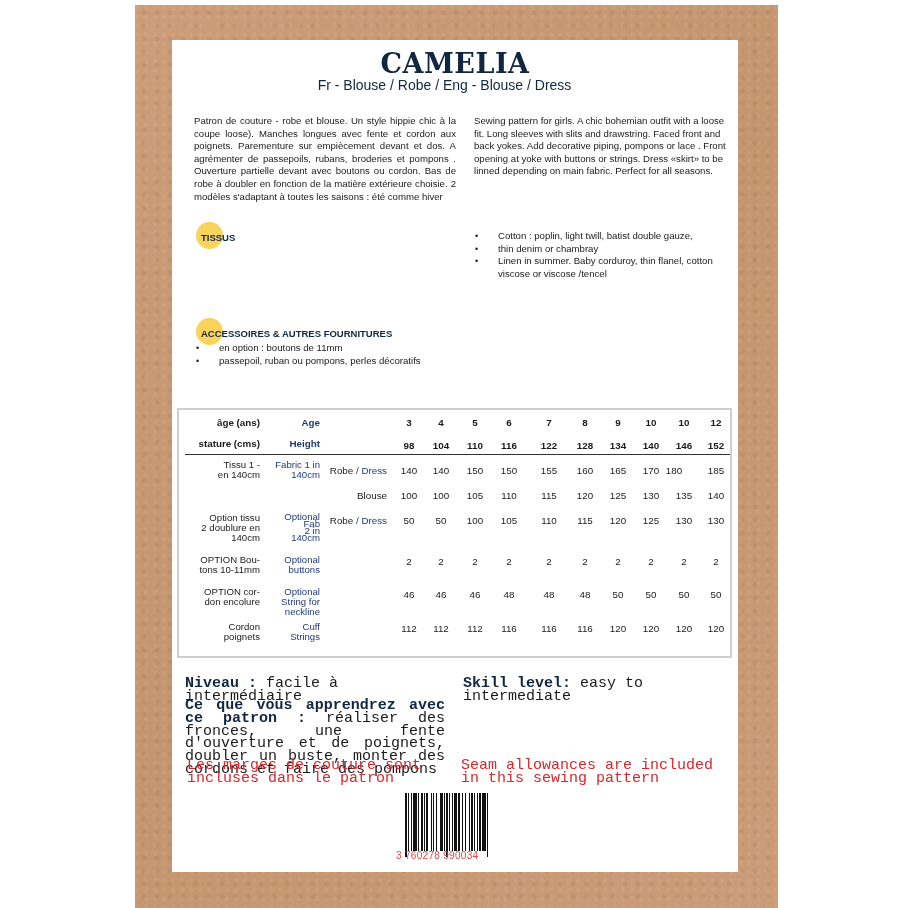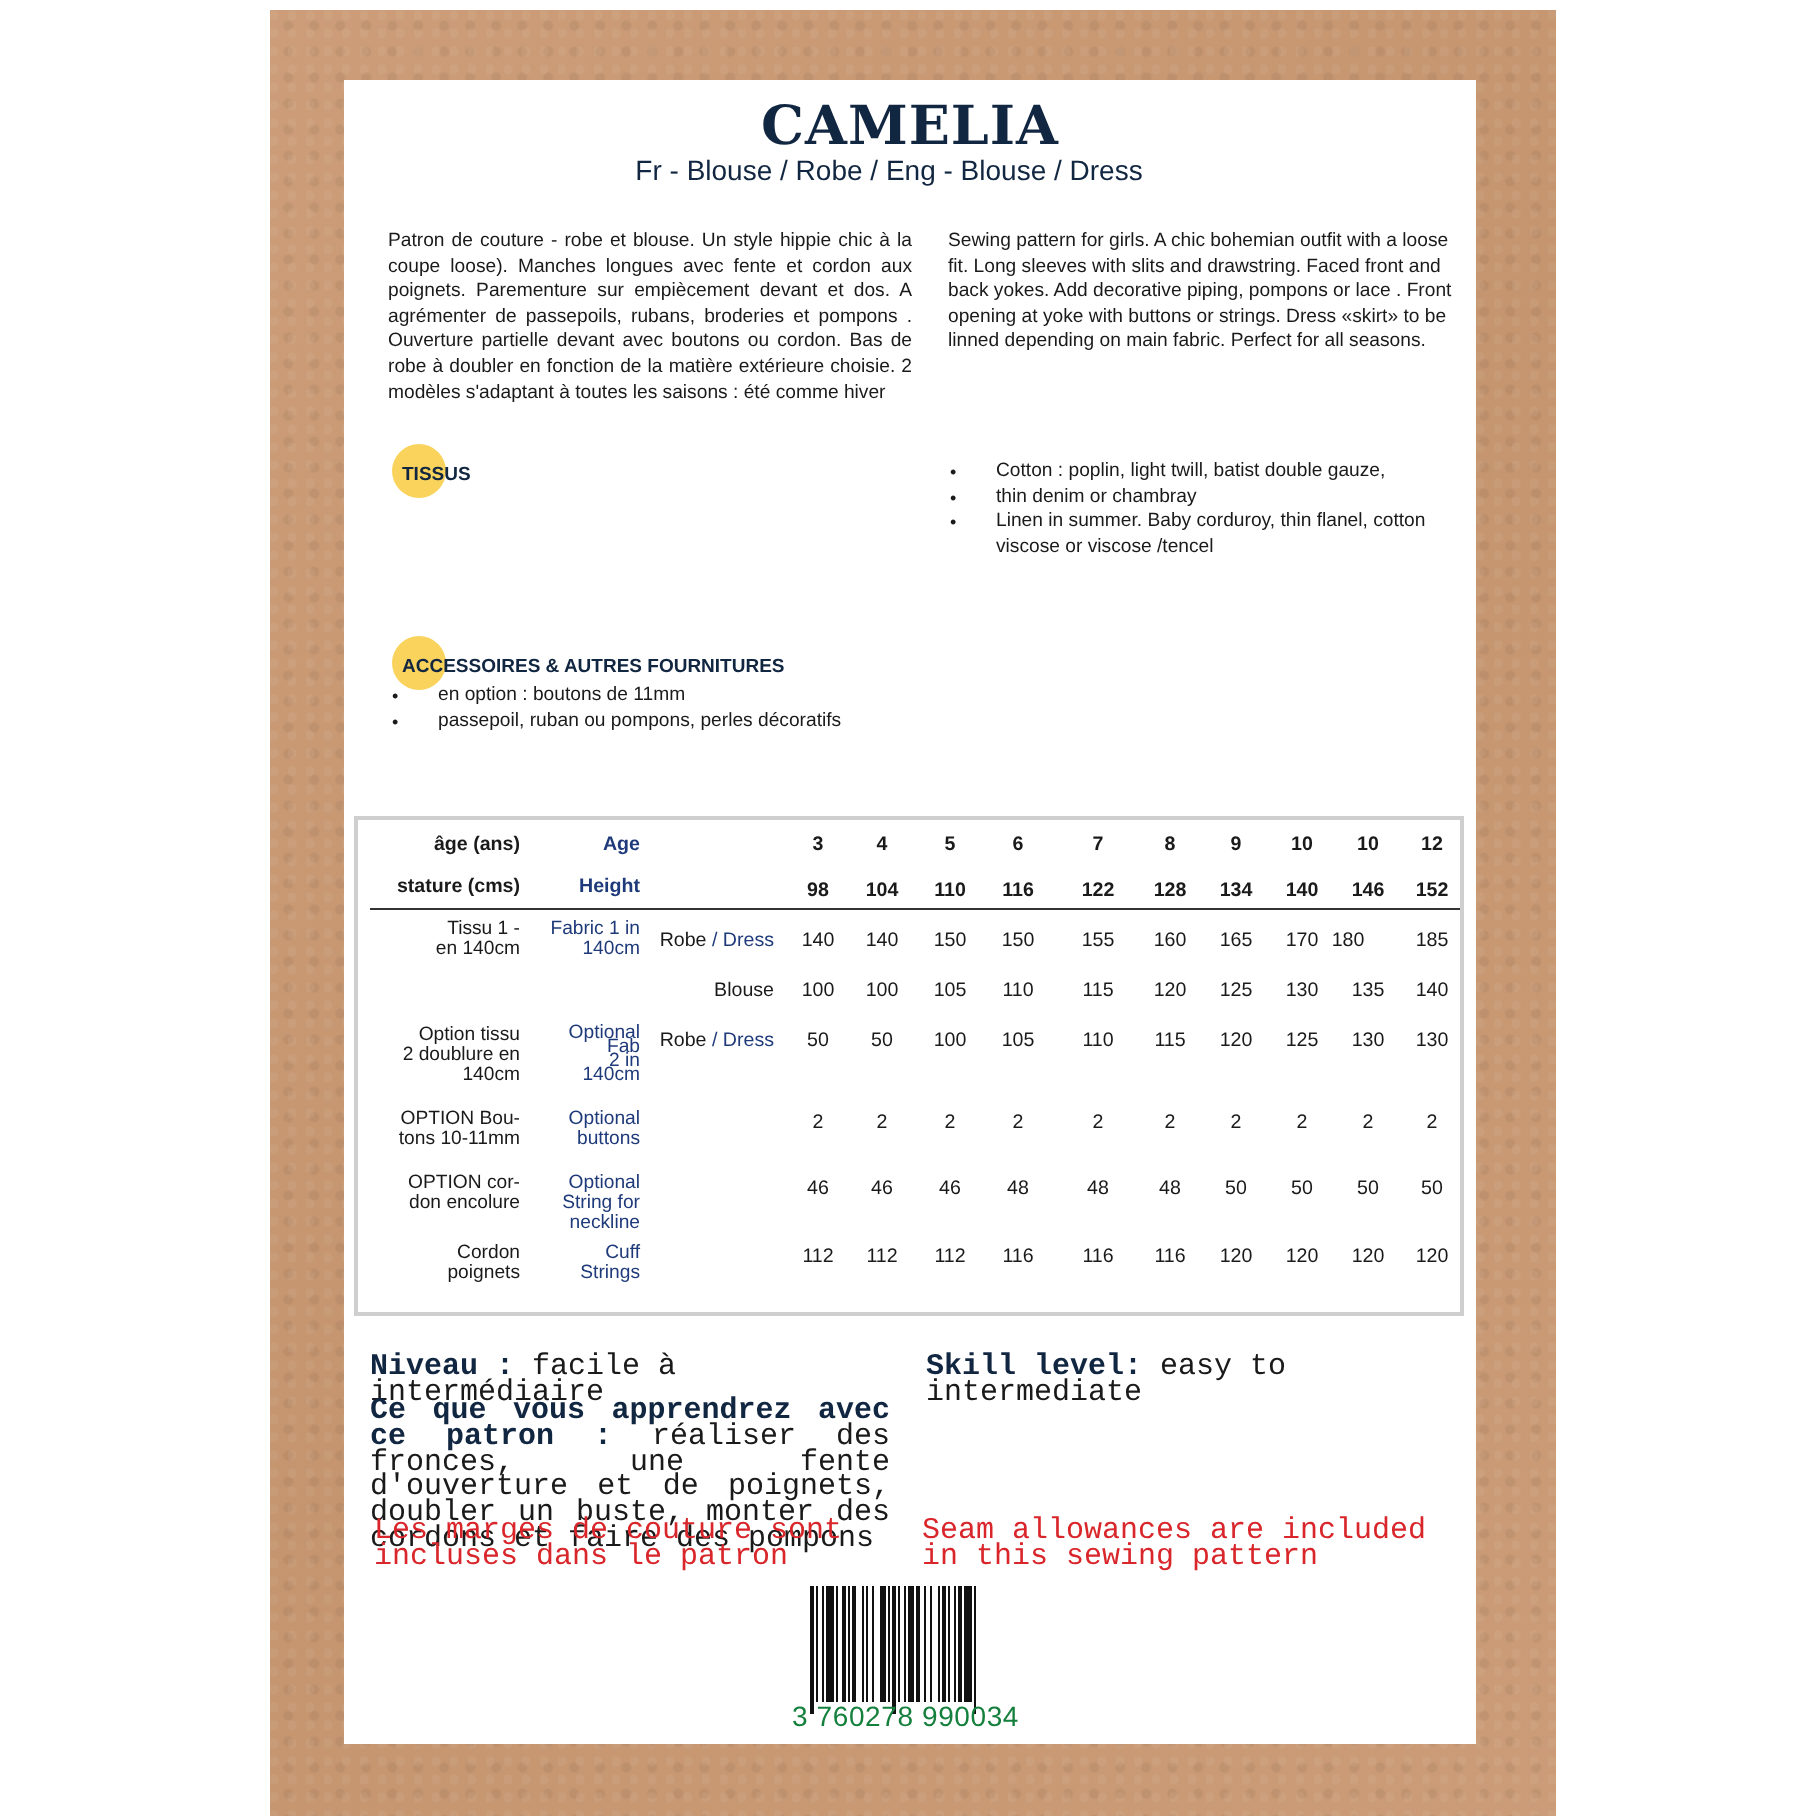--- a/index.html
+++ b/index.html
@@ -56,21 +56,21 @@
   .tb-center { text-align: center; width: 30px; }
   .bold { font-weight: bold; }
   .navy { color: #1f3a7a; }
   .tb-divider { position: absolute; left: 6px; width: 545px; top: 44px; height: 1px; background: #333; }
   .ml { line-height: 10px; font-size: 9.6px; }
   .bottom { position: absolute; font-family: Liberation Mono, monospace; font-size: 15px; line-height: 12.8px; color: #1a1a1a; }
   .bottom b { color: #112640; }
   .red { color: #d9262b; }
   .barcode { position: absolute; left: 224px; top: 753px; width: 126px; height: 78px; }
   .barcode-bars { position: absolute; left: 9px; top: 0; width: 114px; height: 58px; display: flex; }
-  .barcode-num { position: absolute; left: 0; top: 57px; font-family: "Liberation Sans", sans-serif; font-size: 14px; color: #15803d; letter-spacing: 0.3px; white-space: nowrap; }
+  .barcode-num { position: absolute; left: 0; top: 57px; font-family: "Liberation Sans", sans-serif; font-size: 10px; color: #ef4444; letter-spacing: 0.3px; white-space: nowrap; }
 </style>
 </head>
 <body>
 
 <div class="kraft"></div>
 
 <div class="panel">
 
   <div class="title">CAMELIA</div>
   <div class="subtitle">Fr - Blouse / Robe / Eng - Blouse / Dress</div>

